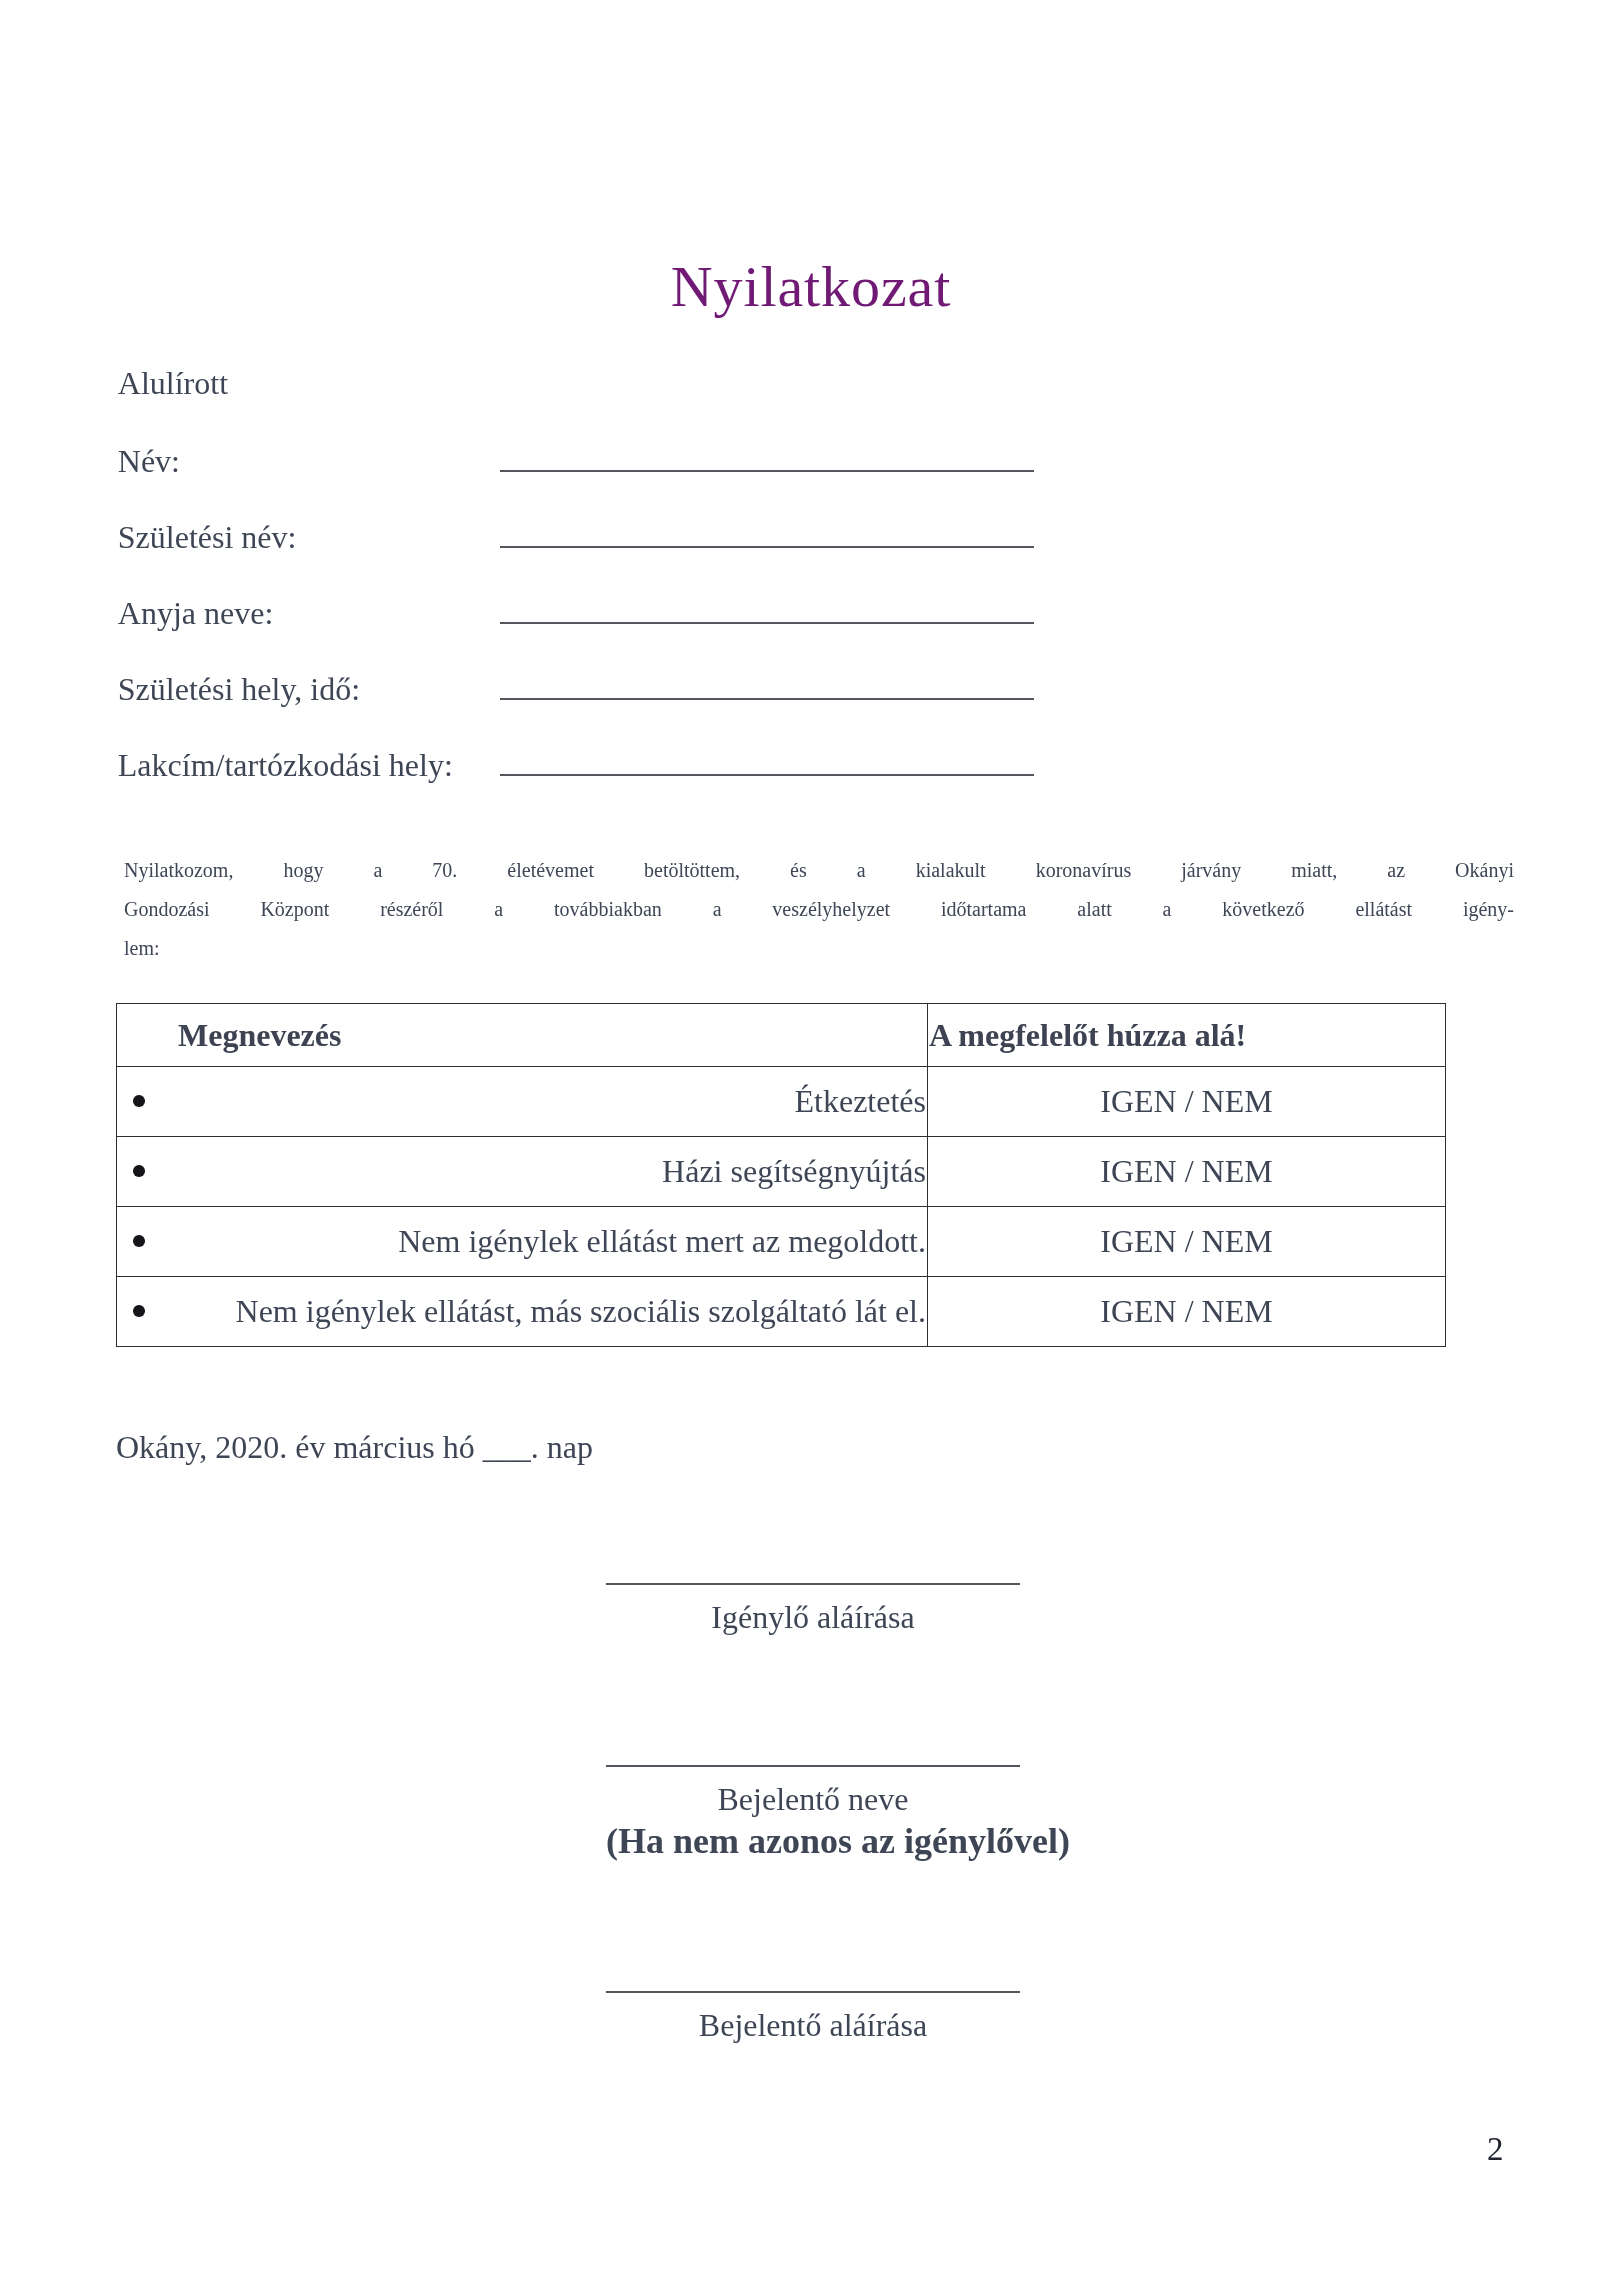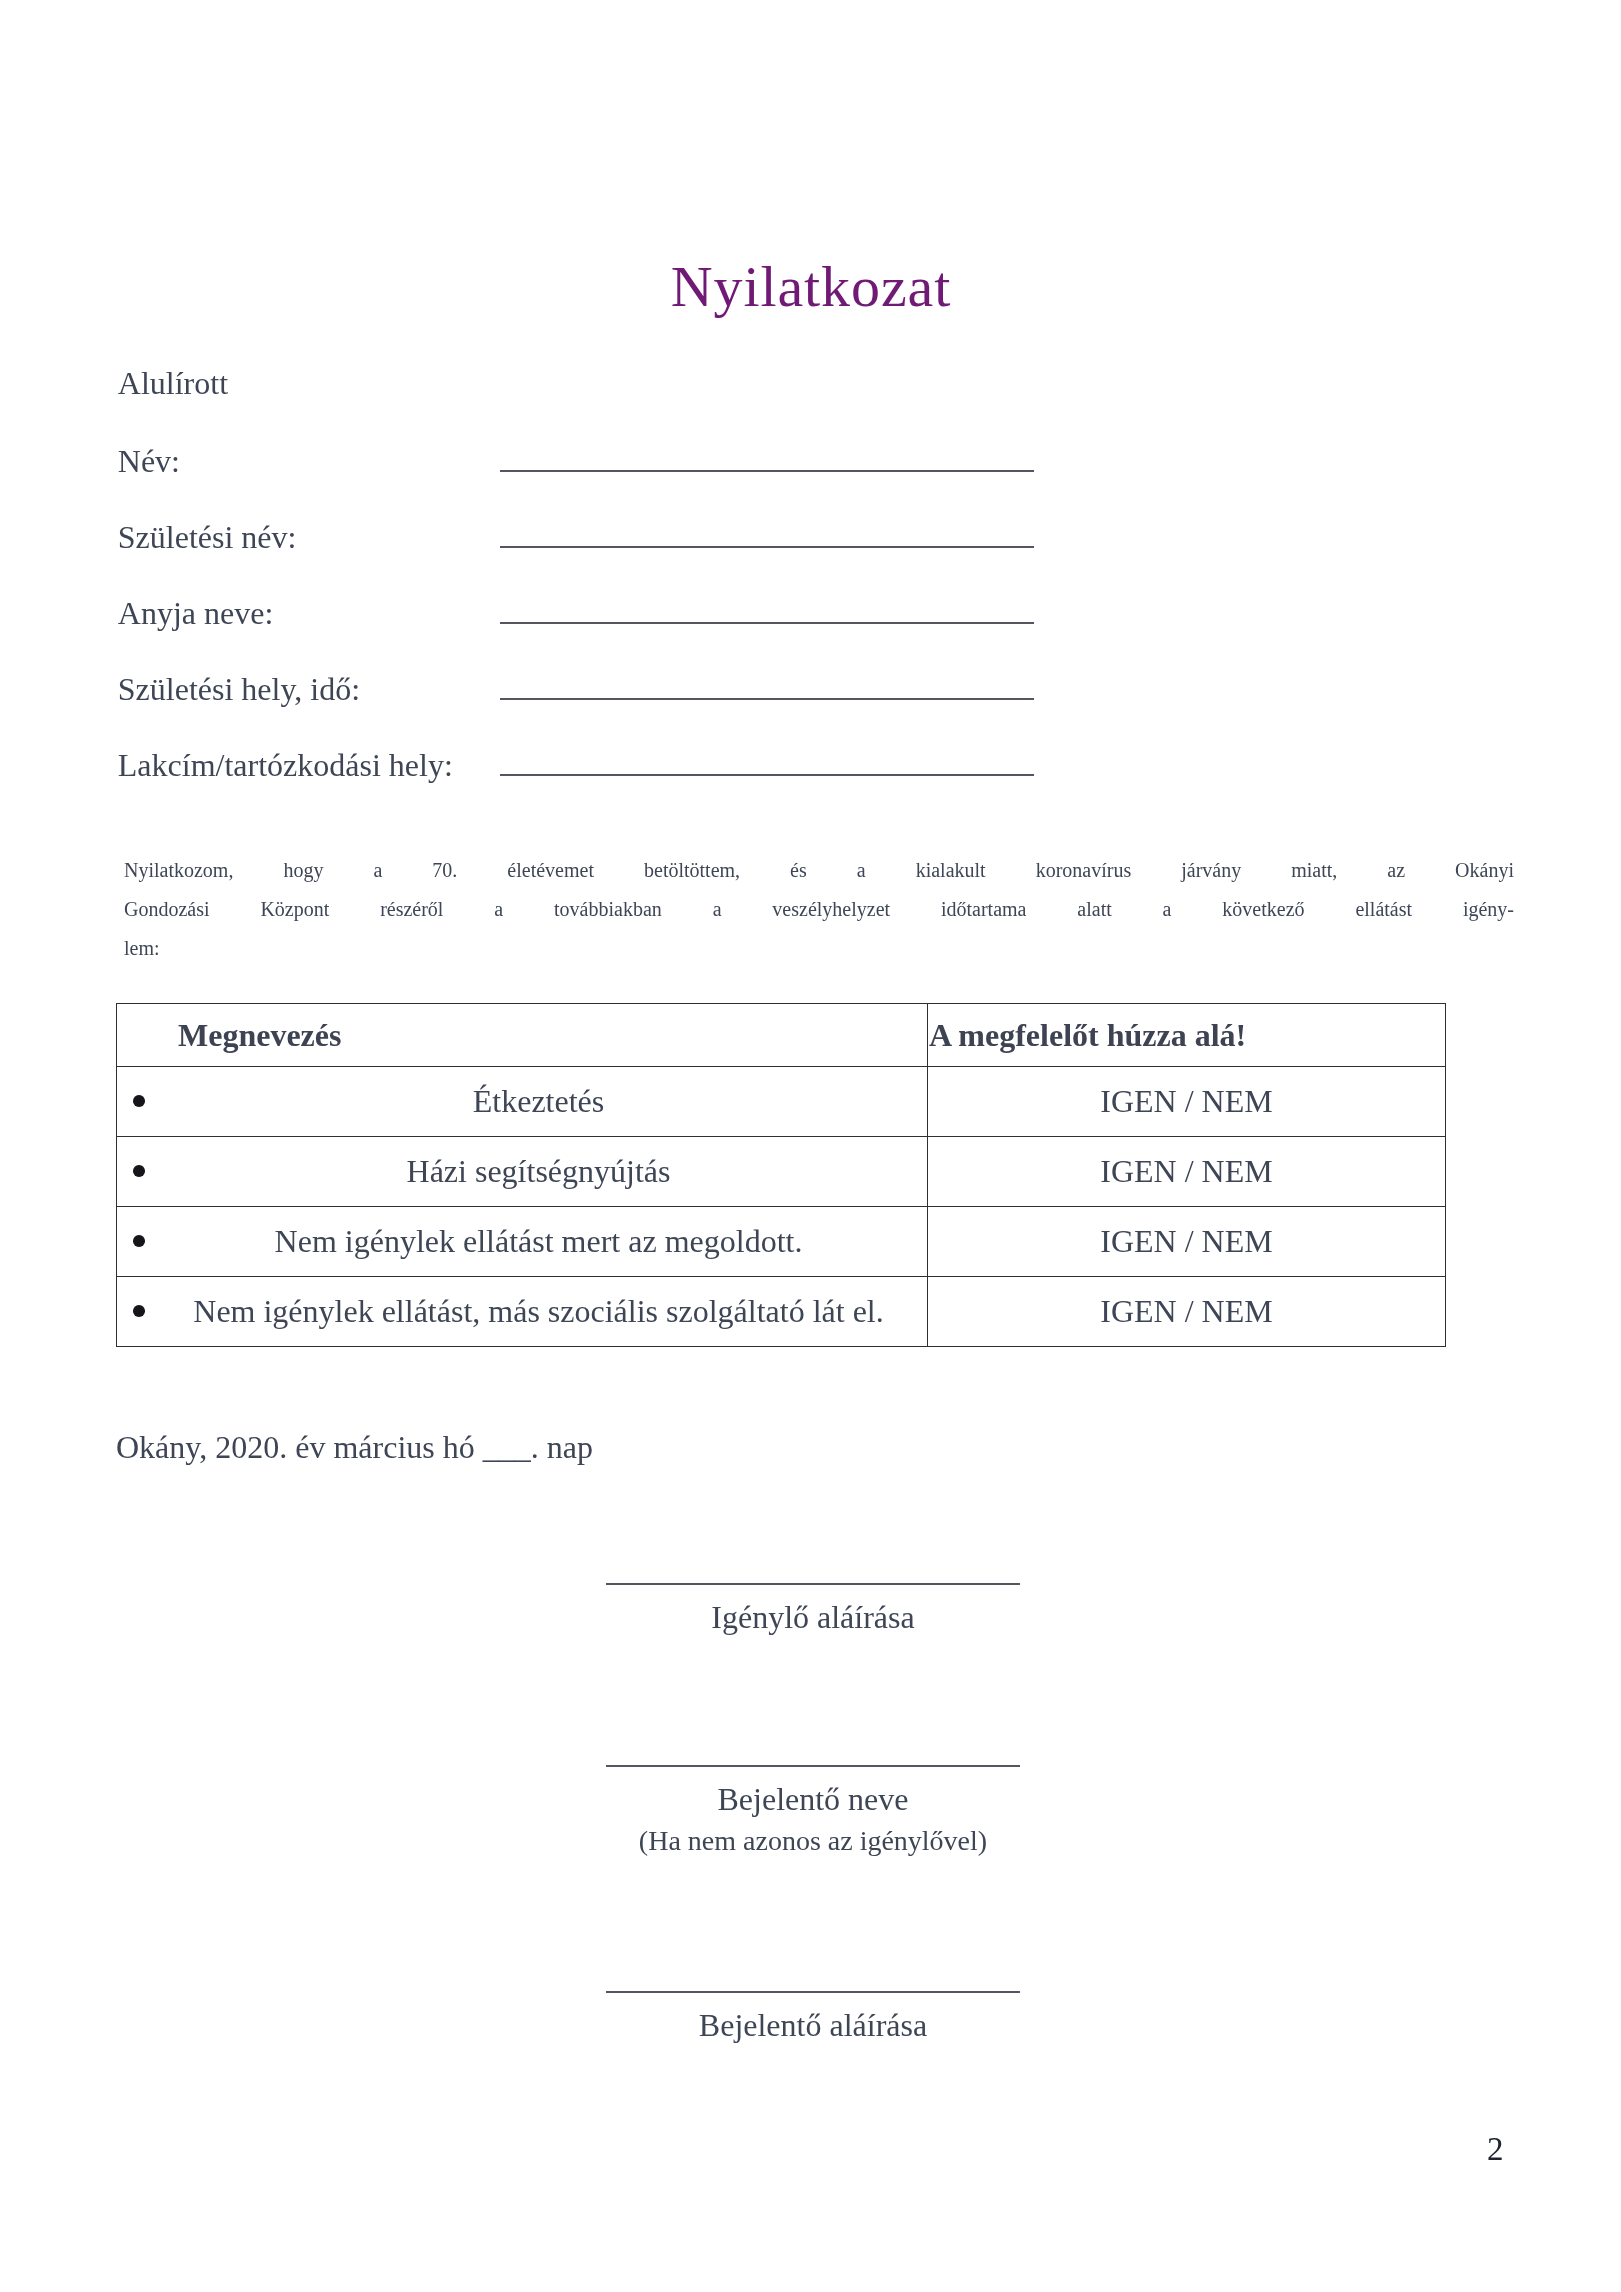--- a/index.html
+++ b/index.html
@@ -48,36 +48,36 @@
     font-size:32px;
     vertical-align:middle;
     overflow:hidden;
   }
   table.svc .col-name   { width:811px; }
   table.svc .col-choice { width:518px; }
   table.svc tr.hrow  { height:63px; }
   table.svc tr.brow  { height:70px; }
   th.h-name  { text-align:left; padding-left:61px; font-weight:bold; color:#3d4352; }
   th.h-choice{ text-align:left; font-weight:bold; color:#3d4352; }
-  td.c-name  { position:relative; text-align:center; padding-left:34px; }
+  td.c-name  { position:relative; text-align:right; padding-left:34px; }
   td.c-choice{ text-align:center; }
   .bullet {
     position:absolute; left:16px; top:50%;
     width:11.6px; height:11.6px; margin-top:-6.3px;
     border-radius:50%;
     background:#15151a;
     display:inline-block;
   }
 
   .dateline { position:absolute; top:1428px; left:0px; font-size:32px; line-height:39px; white-space:nowrap; }
 
   .sig { position:absolute; left:490px; width:414px; text-align:center; }
   .sig .sline { width:100%; height:0; border-bottom:2.7px solid #54555e; }
   .sig .slabel { margin-top:10.7px; font-size:32px; line-height:42px; white-space:nowrap; }
-  .sig .snote  { font-size:28px; line-height:42px; white-space:nowrap; }
+  .sig .snote  { font-size:36px; line-height:42px; white-space:nowrap;font-weight:bold; }
   .sig-0 { top:1583px; }
   .sig-1 { top:1765px; }
   .sig-2 { top:1991px; }
 
   .pagenum { position:absolute; top:2131px; left:1487px; font-size:33px; color:#20242e; }
 </style>
 </head>
 <body>
 
 <div class="page">

